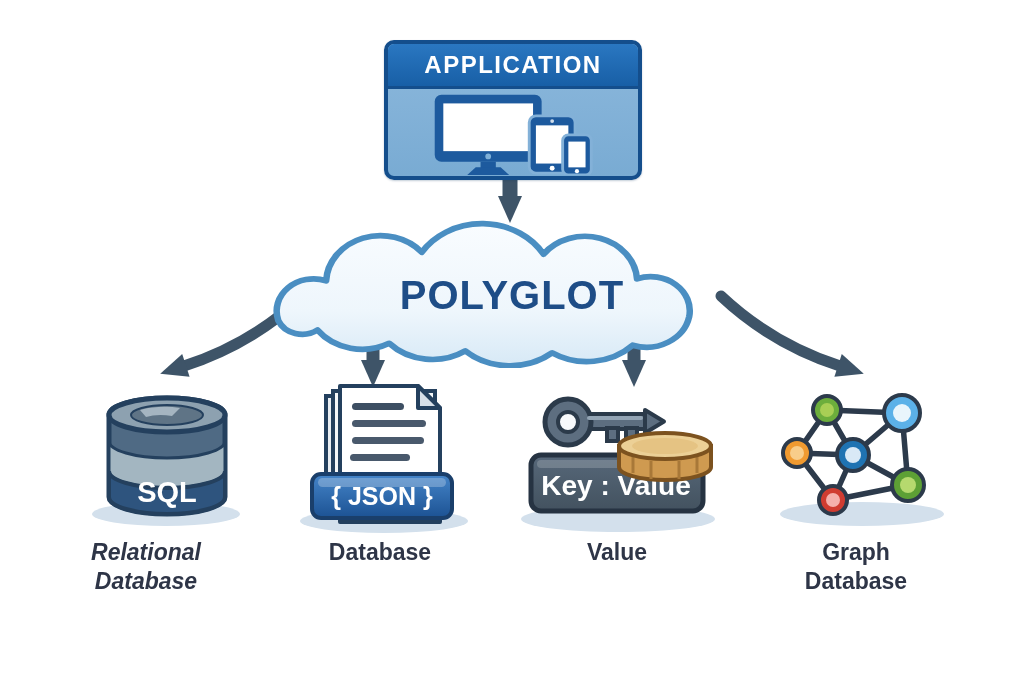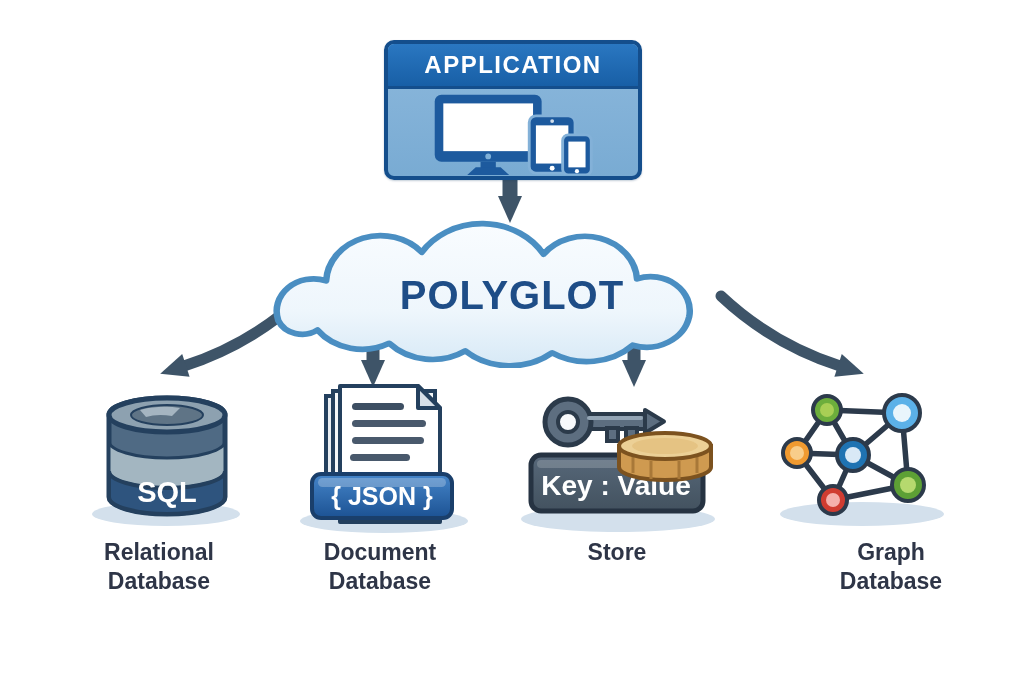--- a/index.html
+++ b/index.html
@@ -36,21 +36,21 @@
   }
   .cloud-text div{
     color:#1e4d87;font-size:40px;font-weight:700;letter-spacing:1px;line-height:41px;
   }
 
   
   .store-label{
     top:538px;width:160px;text-align:center;color:#2e3547;
     font-size:23px;font-weight:700;line-height:29px;
   }
-  .lbl-rel{left:79px;} .lbl-doc{left:300px;} .lbl-kv{left:537px;} .lbl-graph{left:811px;}
+  .lbl-rel{left:66px;font-style:italic;} .lbl-doc{left:300px;} .lbl-kv{left:537px;} .lbl-graph{left:776px;}
 
   svg text{font-family:"Liberation Sans",sans-serif;}
 </style>
 </head>
 <body>
 
 <div class="stage">
 
   <svg class="abs" style="left:0;top:0;" width="1024" height="683" viewBox="0 0 1024 683">
     <defs>
@@ -217,24 +217,23 @@
       <circle cx="130" cy="103" r="16" fill="#5da035" stroke="#2c3a4b" stroke-width="4"></circle>
       <circle cx="130" cy="103" r="8" fill="#b6d96e"></circle>
     </g>
   </svg>
 
   <div class="abs store-label lbl-rel">
     <div>Relational</div>
     <div>Database</div>
   </div>
   <div class="abs store-label lbl-doc">
-    <div>Document</div>
     <div>Database</div>
   </div>
   <div class="abs store-label lbl-kv">
-    <div>Store</div>
+    <div>Value</div>
   </div>
   <div class="abs store-label lbl-graph">
     <div>Graph</div>
     <div>Database</div>
   </div>
 
 </div>
 
 </body></html>

